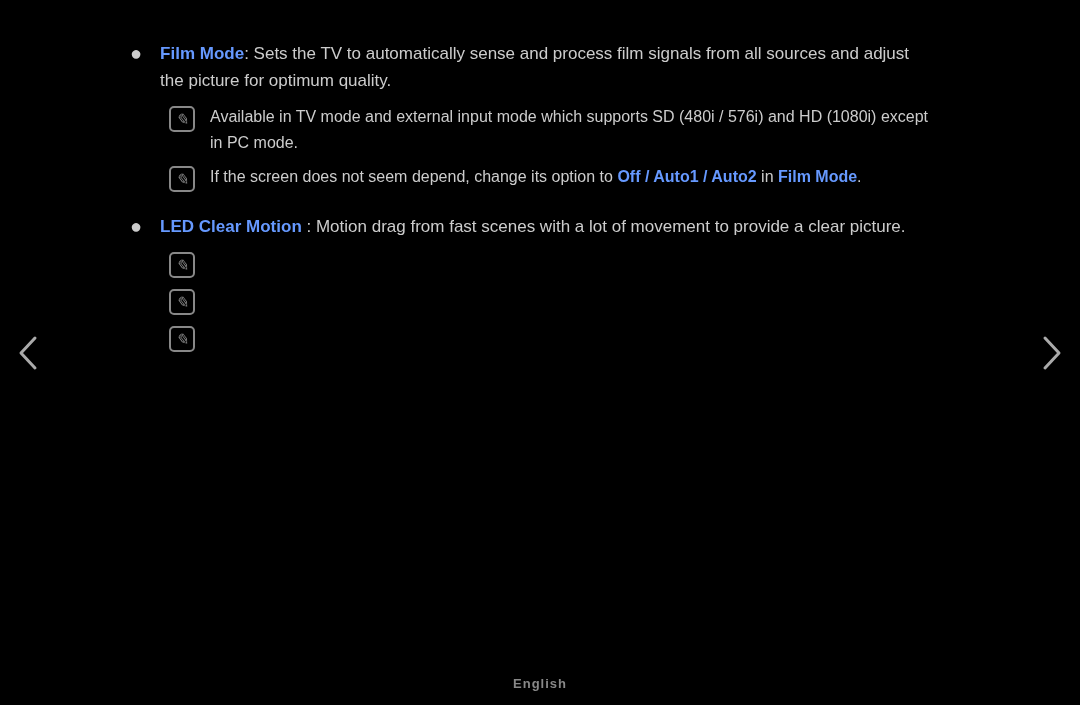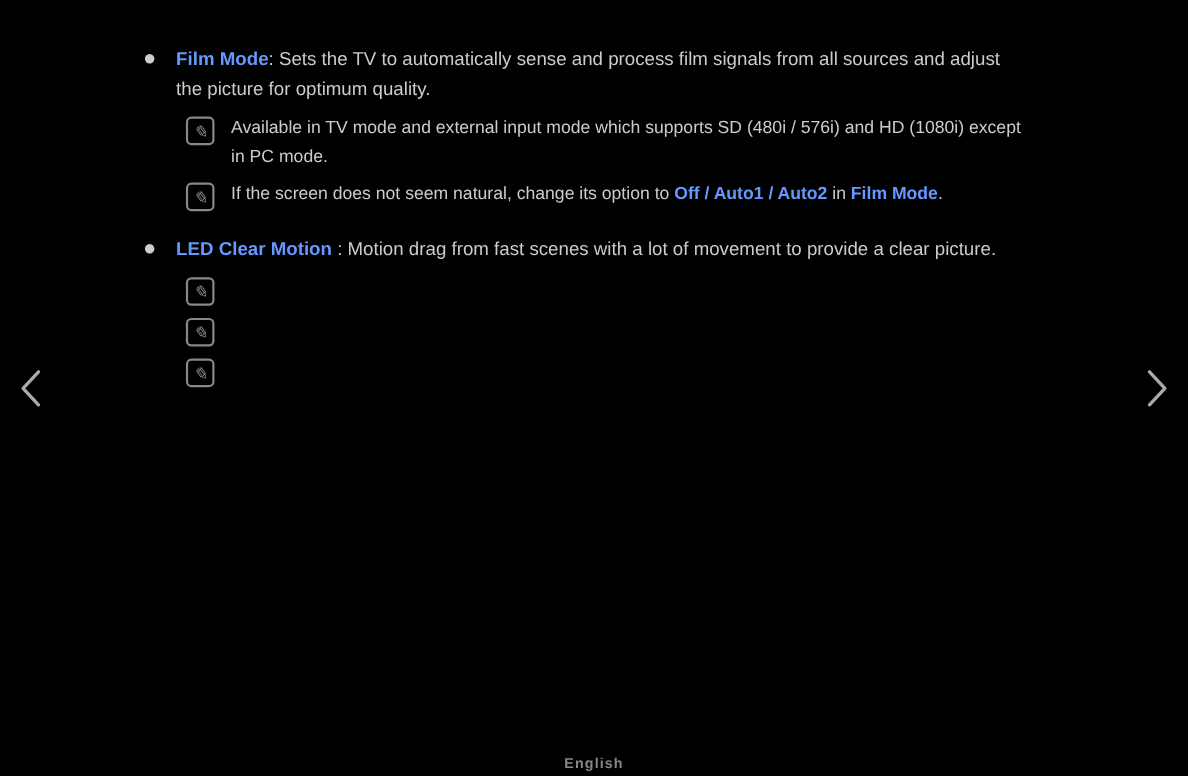--- a/index.html
+++ b/index.html
@@ -99,21 +99,21 @@
       right: 10px;
     }
 
     .nav-arrow svg {
       width: 22px;
       height: 36px;
     }
 
     .footer {
       position: absolute;
-      bottom: 4px;
+      bottom: 14px;
       left: 50%;
       transform: translateX(-50%);
       font-size: 13px;
       color: #888888;
       font-weight: bold;
       letter-spacing: 1px;
     }
   </style>
 </head>
 <body>
@@ -151,21 +151,21 @@
     </div>
 
     <div class="note-item">
       <div class="note-icon">
         <svg viewBox="0 0 28 28" xmlns="http://www.w3.org/2000/svg">
           <rect x="2" y="2" width="24" height="24" rx="4" ry="4" fill="none" stroke="#888888" stroke-width="2"></rect>
           <text x="14" y="20" text-anchor="middle" font-size="16" fill="#888888" font-style="italic" font-family="Arial">✎</text>
         </svg>
       </div>
       <span class="note-text">
-        <span>If the screen does not seem natural, change its option to </span><span class="highlight-blue">Off / Auto1 / Auto2</span><span> in </span><span class="highlight-blue">Film Mode</span><span>.</span>
+        <span>If the screen does not seem depend, change its option to </span><span class="highlight-blue">Off / Auto1 / Auto2</span><span> in </span><span class="highlight-blue">Film Mode</span><span>.</span>
       </span>
     </div>
   </div>
 
   <div class="bullet-section">
     <div class="bullet-item">
       <span class="bullet-dot">●</span>
       <span class="bullet-text">
         <span class="highlight-blue">LED Clear Motion</span><span> : Motion drag from fast scenes with a lot of movement to provide a clear picture.</span>
       </span>

